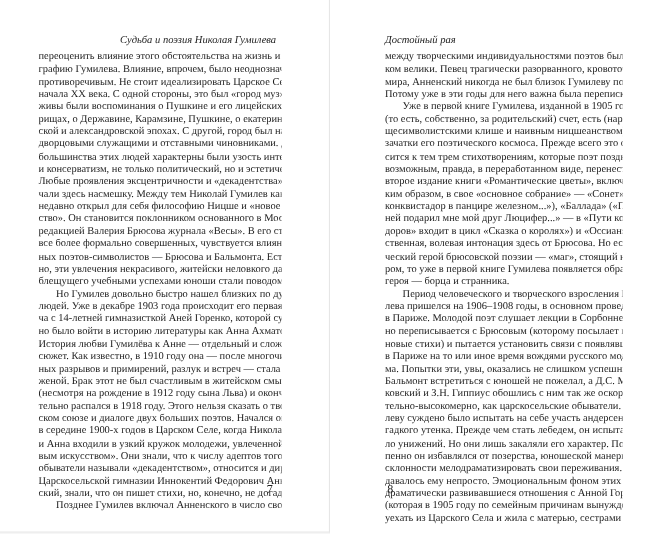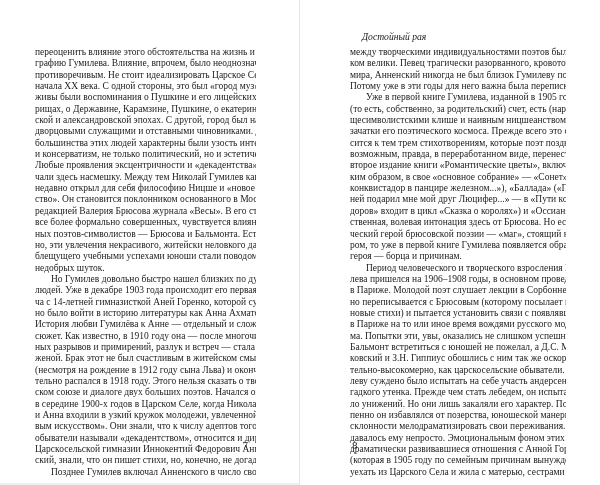--- a/index.html
+++ b/index.html
@@ -17,21 +17,21 @@
       border-right: 1px solid #e6e6e6;
       border-bottom: 2px solid #eeeeee;
     }
     .page-right { left: 300px; width: 300px; }
     .running-head {
       position: absolute; top: 31px;
       font-style: italic; font-size: 9.6px; line-height: 12px;
       color: #222;
     }
     .page-left .running-head { right: 48px; text-align: right; }
-    .page-right .running-head { left: 62px; }
+    .page-right .running-head { left: 50px; }
     .body-text {
       position: absolute; top: 47px;
       font-size: 9.5px; line-height: 11.35px;
       text-align: justify; hyphens: manual;
       color: #1c1c1c;
     }
     .page-left .body-text { left: 35px; width: 221px; }
     .page-right .body-text { left: 50px; width: 216px; }
     .line { display: block; white-space: nowrap; text-align-last: justify; text-align: justify; overflow: hidden; }
     .line.last { text-align-last: left; }
@@ -42,41 +42,41 @@
     }
     .page-left .folio { right: 51px; }
     .page-right .folio { left: 52px; }
   </style>
 </head>
 <body>
 
 <div class="spread">
 
   <div class="page page-left">
+    <div class="running-head">Судьба и поэзия Николая Гумилева</div>
     <div class="body-text" id="left-body">
         <span class="line">переоценить влияние этого обстоятельства на жизнь и био-</span>
         <span class="line">графию Гумилева. Влияние, впрочем, было неоднозначным,</span>
         <span class="line">противоречивым. Не стоит идеализировать Царское Село</span>
         <span class="line">начала XX века. С одной стороны, это был «город муз», где</span>
         <span class="line">живы были воспоминания о Пушкине и его лицейских това-</span>
         <span class="line">рищах, о Державине, Карамзине, Пушкине, о екатеринин-</span>
         <span class="line">ской и александровской эпохах. С другой, город был населен</span>
         <span class="line">дворцовыми служащими и отставными чиновниками. Для</span>
         <span class="line">большинства этих людей характерны были узость интересов</span>
         <span class="line">и консерватизм, не только политический, но и эстетический.</span>
         <span class="line">Любые проявления эксцентричности и «декадентства» встре-</span>
         <span class="line">чали здесь насмешку. Между тем Николай Гумилев как раз</span>
         <span class="line">недавно открыл для себя философию Ницше и «новое искус-</span>
         <span class="line">ство». Он становится поклонником основанного в Москве под</span>
         <span class="line">редакцией Валерия Брюсова журнала «Весы». В его стихах,</span>
         <span class="line">все более формально совершенных, чувствуется влияние мод-</span>
         <span class="line">ных поэтов-символистов — Брюсова и Бальмонта. Естествен-</span>
         <span class="line">но, эти увлечения некрасивого, житейски неловкого да и не</span>
         <span class="line">блещущего учебными успехами юноши стали поводом для</span>
-        <span class="line last">недобрых шуток.</span>
         <span class="line indent">Но Гумилев довольно быстро нашел близких по духу</span>
         <span class="line">людей. Уже в декабре 1903 года происходит его первая встре-</span>
         <span class="line">ча с 14-летней гимназисткой Аней Горенко, которой сужде-</span>
         <span class="line">но было войти в историю литературы как Анна Ахматова.</span>
         <span class="line">История любви Гумилёва к Анне — отдельный и сложный</span>
         <span class="line">сюжет. Как известно, в 1910 году она — после многочислен-</span>
         <span class="line">ных разрывов и примирений, разлук и встреч — стала его</span>
         <span class="line">женой. Брак этот не был счастливым в житейском смысле</span>
         <span class="line">(несмотря на рождение в 1912 году сына Льва) и оконча-</span>
         <span class="line">тельно распался в 1918 году. Этого нельзя сказать о творче-</span>
@@ -106,21 +106,21 @@
         <span class="line">сится к тем трем стихотворениям, которые поэт позднее счел</span>
         <span class="line">возможным, правда, в переработанном виде, перенести во</span>
         <span class="line">второе издание книги «Романтические цветы», включив, та-</span>
         <span class="line">ким образом, в свое «основное собрание» — «Сонет» («Как</span>
         <span class="line">конквистадор в панцире железном...»), «Баллада» («Пять ко-</span>
         <span class="line">ней подарил мне мой друг Люцифер...» — в «Пути конкиста-</span>
         <span class="line">доров» входит в цикл «Сказка о королях») и «Оссиан». Муже-</span>
         <span class="line">ственная, волевая интонация здесь от Брюсова. Но если лири-</span>
         <span class="line">ческий герой брюсовской поэзии — «маг», стоящий над ми-</span>
         <span class="line">ром, то уже в первой книге Гумилева появляется образ иного</span>
-        <span class="line last">героя — борца и причинам.</span>
+        <span class="line last">героя — борца и странника.</span>
         <span class="line indent">Период человеческого и творческого взросления Гуми-</span>
         <span class="line">лева пришелся на 1906–1908 годы, в основном проведенные</span>
         <span class="line">в Париже. Молодой поэт слушает лекции в Сорбонне, актив-</span>
         <span class="line">но переписывается с Брюсовым (которому посылает все свои</span>
         <span class="line">новые стихи) и пытается установить связи с появлявшимися</span>
         <span class="line">в Париже на то или иное время вождями русского модерниз-</span>
         <span class="line">ма. Попытки эти, увы, оказались не слишком успешными:</span>
         <span class="line">Бальмонт встретиться с юношей не пожелал, а Д.С. Мереж-</span>
         <span class="line">ковский и З.Н. Гиппиус обошлись с ним так же оскорби-</span>
         <span class="line">тельно-высокомерно, как царскосельские обыватели. Гуми-</span>

